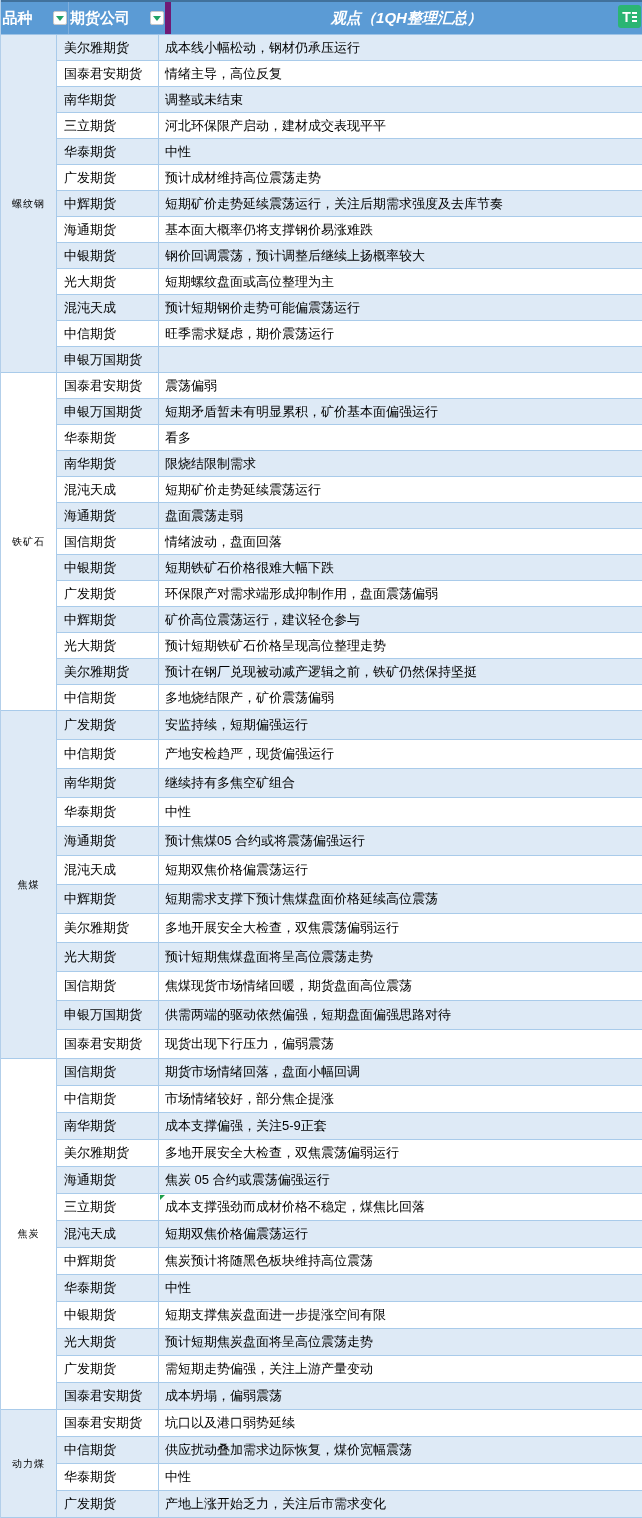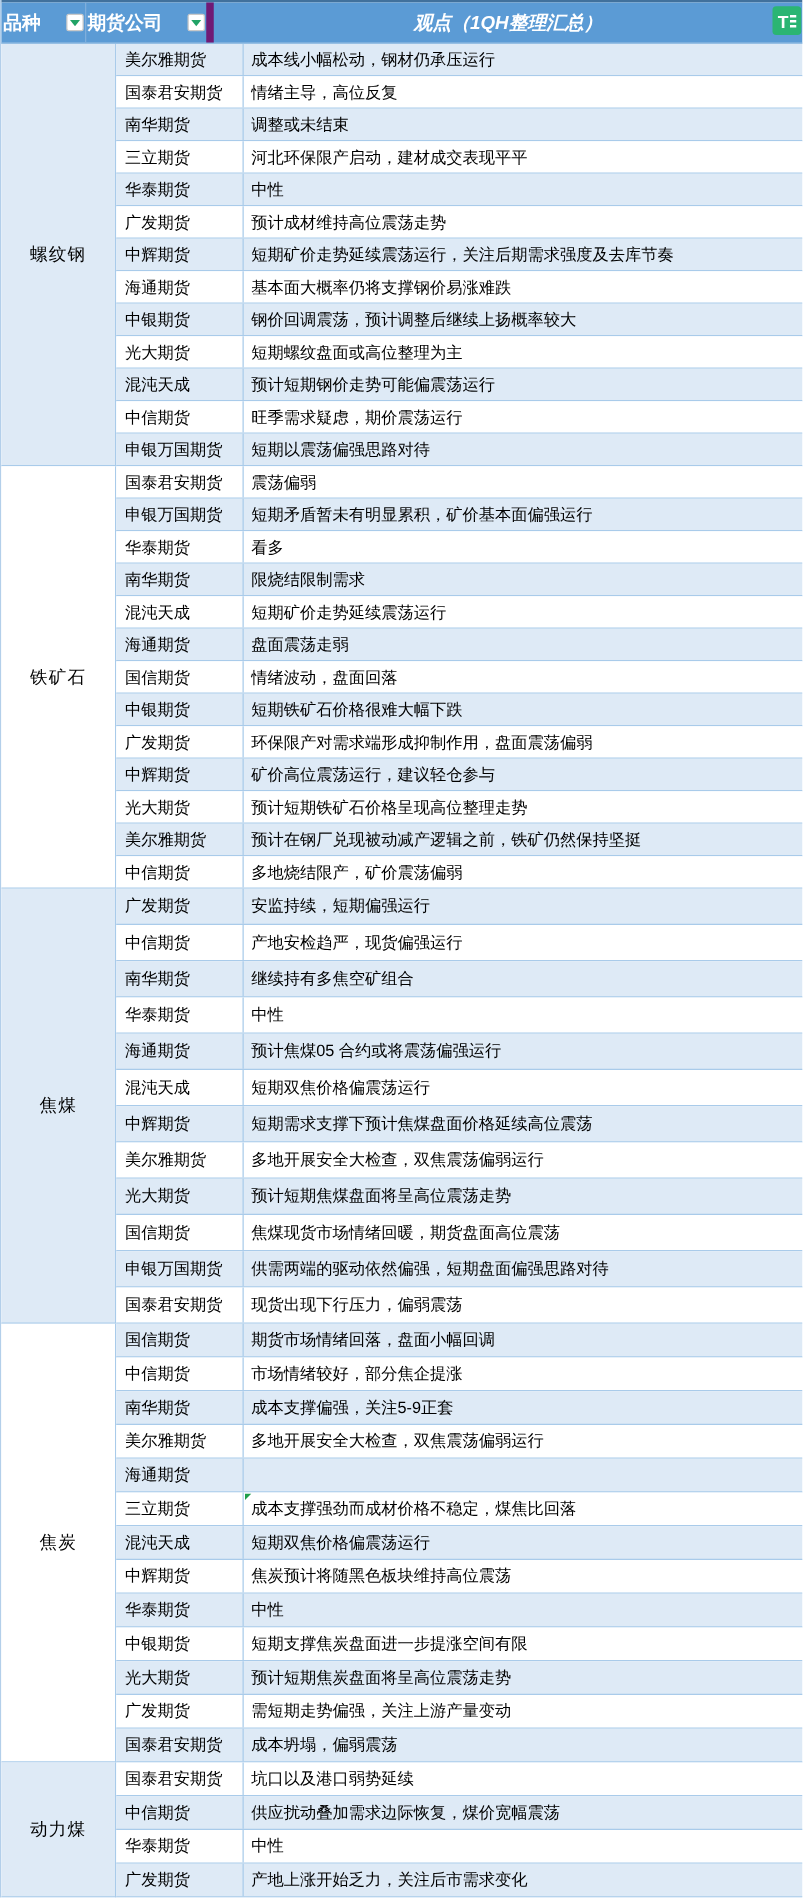--- a/index.html
+++ b/index.html
@@ -26,23 +26,23 @@
   .tri { width:0; height:0; border-left:4px solid transparent; border-right:4px solid transparent;
          border-top:5px solid #21A366; display:block; }
   .tool-icon { position:absolute; right:1px; top:3px; width:23px; height:23px;
          background:#2BB573; border-radius:3px; display:flex; align-items:center;
          justify-content:center; gap:1px; cursor:pointer; }
   .tool-icon .t { color:#fff; font-weight:bold; font-size:14px; line-height:1; }
   .tool-icon .bars { display:flex; flex-direction:column; gap:2px; }
   .tool-icon .bars i { display:block; width:5px; height:2px; background:#fff; }
   
   .section { display:flex; }
-  .variety-cell { width:92px; border-right:1px solid #A9CBEA; border-bottom:1px solid #A9CBEA;
+  .variety-cell { width:56px; border-right:1px solid #A9CBEA; border-bottom:1px solid #A9CBEA;
          display:flex; align-items:center; justify-content:center;
-         font-size:14px; letter-spacing:1px; }
+         font-size:10px; letter-spacing:1px; }
   .rows { flex:1; display:flex; flex-direction:column; }
   .row { display:flex; border-bottom:1px solid #A9CBEA; background:#fff; }
   .row.alt { background:#DEEAF6; }
   .sec-alt { background:#DEEAF6; }
   .sec-plain { background:#fff; }
   .cell-company { width:102px; padding-left:7px; border-right:1px solid #A9CBEA;
          display:flex; align-items:center; font-size:13px; }
   .cell-opinion { flex:1; padding-left:6px; display:flex; align-items:center;
          font-size:13px; position:relative; }
   .corner-marker { position:absolute; left:1px; top:1px; width:0; height:0;
@@ -151,23 +151,20 @@
             </div>
           </div>
           <div class="row" style="height: 26px;">
             <div class="cell-company">中信期货</div>
             <div class="cell-opinion">
               <span>旺季需求疑虑，期价震荡运行</span>
             </div>
           </div>
           <div class="row alt" style="height: 26px;">
             <div class="cell-company">申银万国期货</div>
-            <div class="cell-opinion">
-              <span>短期以震荡偏强思路对待</span>
-            </div>
           </div>
         </div>
       </div>
       <div class="section">
         <div class="variety-cell sec-plain">铁矿石</div>
         <div class="rows">
           <div class="row" style="height: 26px;">
             <div class="cell-company">国泰君安期货</div>
             <div class="cell-opinion">
               <span>震荡偏弱</span>
@@ -346,20 +343,23 @@
             </div>
           </div>
           <div class="row" style="height: 27px;">
             <div class="cell-company">美尔雅期货</div>
             <div class="cell-opinion">
               <span>多地开展安全大检查，双焦震荡偏弱运行</span>
             </div>
           </div>
           <div class="row alt" style="height: 27px;">
             <div class="cell-company">海通期货</div>
+            <div class="cell-opinion">
+              <span>焦炭 05 合约或震荡偏强运行</span>
+            </div>
           </div>
           <div class="row" style="height: 27px;">
             <div class="cell-company">三立期货</div>
             <div class="cell-opinion">
               <span class="corner-marker"></span>
               <span>成本支撑强劲而成材价格不稳定，煤焦比回落</span>
             </div>
           </div>
           <div class="row alt" style="height: 27px;">
             <div class="cell-company">混沌天成</div>

